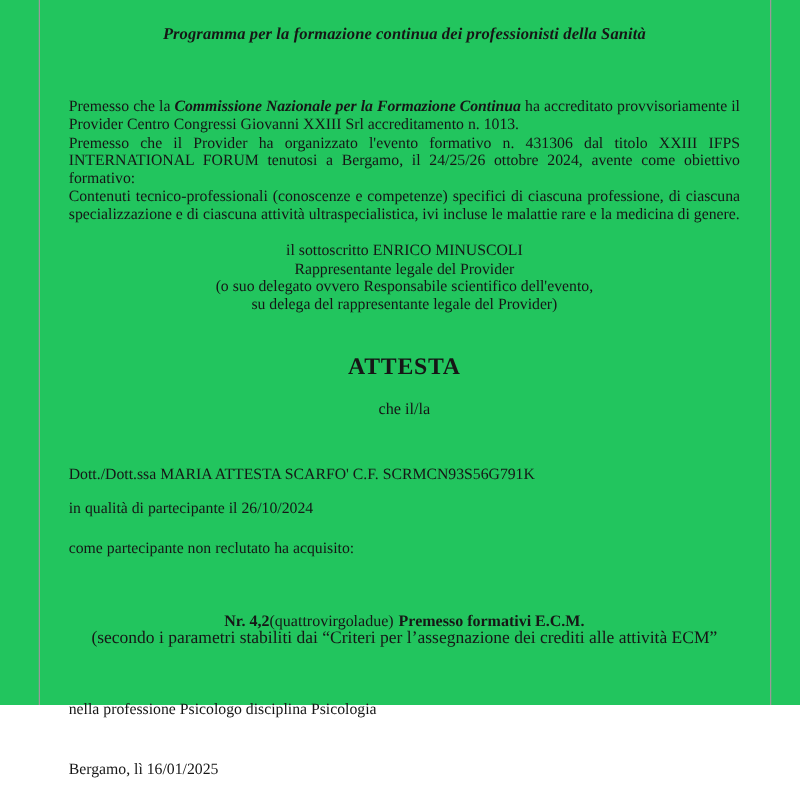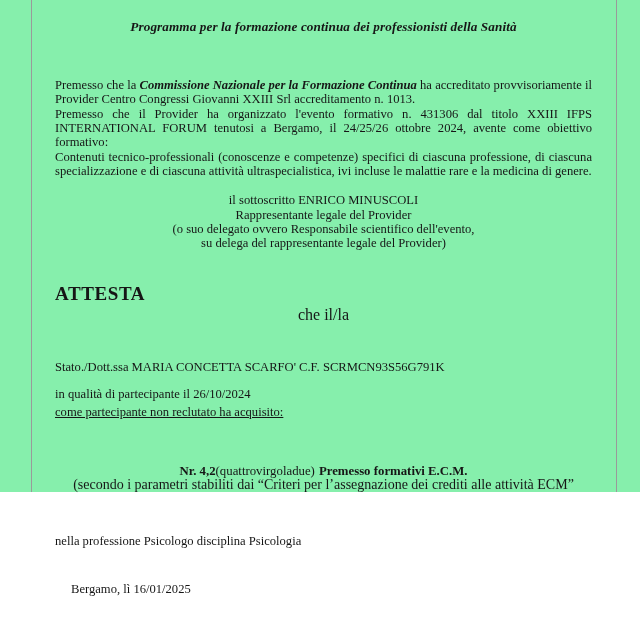--- a/index.html
+++ b/index.html
@@ -13,23 +13,23 @@
     height: 640px;
     overflow: hidden;
     font-family: "Liberation Serif", "DejaVu Serif", serif;
     color: #161616;
   }
 
   
   .page {
     position: relative;
     width: 640px;
-    height: 492px;
+    height: 564px;
     box-sizing: border-box;
-    background: #86efac;
+    background: #22c55e;
   }
   .page-rule {
     position: absolute;
     top: 0;
     bottom: 0;
     width: 1px;
     background: #9a9a9a;
   }
   .page-rule.left  { left: 31px; }
   .page-rule.right { left: 616px; }
@@ -78,45 +78,46 @@
     text-align: center;
     font-size: 12.6px;
     line-height: 14.3px;
   }
   .center-block.signatory { margin-top: 15px; }
 
   
   .attesta {
     margin: 0;
     padding-top: 34px;
+    text-align: center;
     font-size: 19px;
     font-weight: bold;
     letter-spacing: 0.6px;
     line-height: 1.1;
   }
   .attesta-sub {
-    margin: 0;
+    margin: 12px;
     padding-top: 3px;
     text-align: center;
-    font-size: 16px;
+    font-size: 13px;
     line-height: 14px;
   }
 
   
   .field-line {
     margin: 0;
     font-size: 12.6px;
     line-height: 14px;
     text-align: left;
   }
   .field-line.recipient   { margin-top: 38px; }
   .field-line.role        { margin-top: 13px; }
-  .field-line.acquisition { margin-top: 4px; text-decoration: underline; }
+  .field-line.acquisition { margin-top: 18px; }
   .field-line.profession  { margin-top: 43px; }
-  .field-line.place-date  { margin-top: 34px; margin-left: 16px; }
+  .field-line.place-date  { margin-top: 34px; }
 
   
   .credits {
     margin: 0;
     padding-top: 45px;
     text-align: center;
     font-size: 12.8px;
     line-height: 14px;
   }
   .credits .strong { font-weight: bold; }
@@ -159,21 +160,21 @@
     <div class="center-block signatory">
       <div>il sottoscritto ENRICO MINUSCOLI</div>
       <div>Rappresentante legale del Provider</div>
       <div>(o suo delegato ovvero Responsabile scientifico dell'evento,</div>
       <div>su delega del rappresentante legale del Provider)</div>
     </div>
 
     <h2 class="attesta">ATTESTA</h2>
     <p class="attesta-sub">che il/la</p>
 
-    <p class="field-line recipient">Stato./Dott.ssa MARIA CONCETTA SCARFO' C.F. SCRMCN93S56G791K</p>
+    <p class="field-line recipient">Dott./Dott.ssa MARIA ATTESTA SCARFO' C.F. SCRMCN93S56G791K</p>
 
     <p class="field-line role">in qualità di partecipante il 26/10/2024</p>
 
     <p class="field-line acquisition">come partecipante non reclutato ha acquisito:</p>
 
     <p class="credits">
       <span class="strong">Nr. 4,2</span><span style="padding-left:0;">(quattrovirgoladue)</span><span class="strong" style="padding-left:4px;">Premesso formativi E.C.M.</span>
     </p>
     <p class="credits-note">
       <span>(secondo i parametri stabiliti dai “Criteri per l’assegnazione dei crediti alle attività ECM”</span><br>

